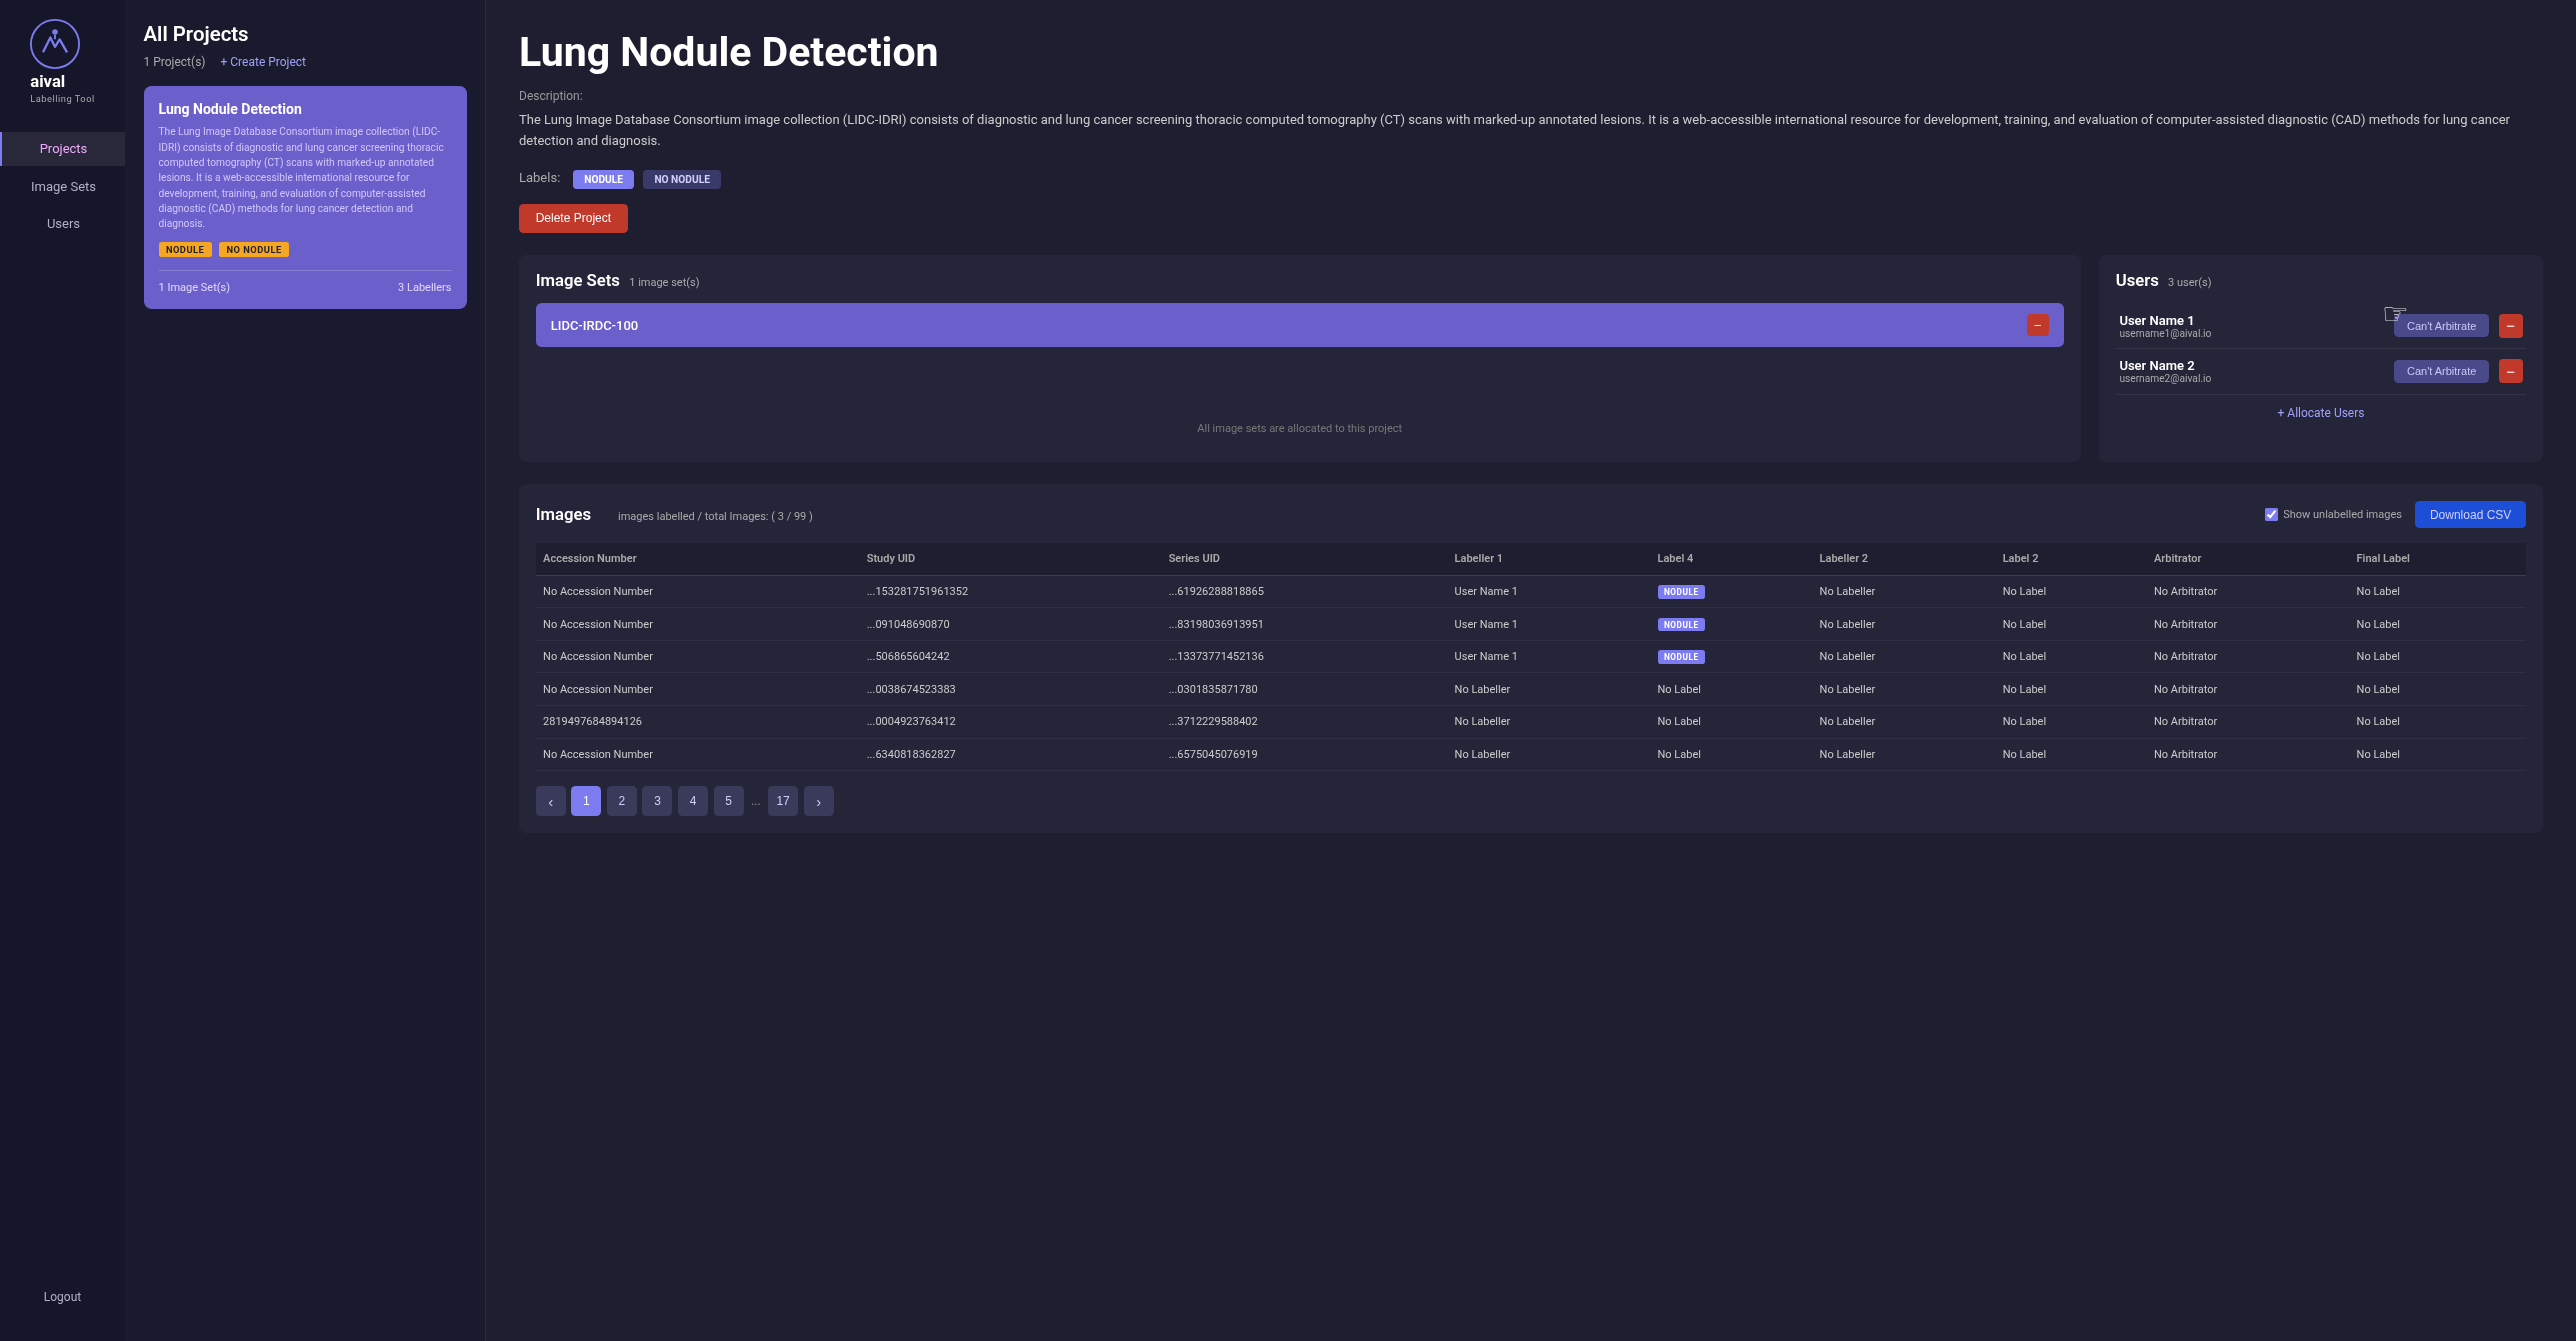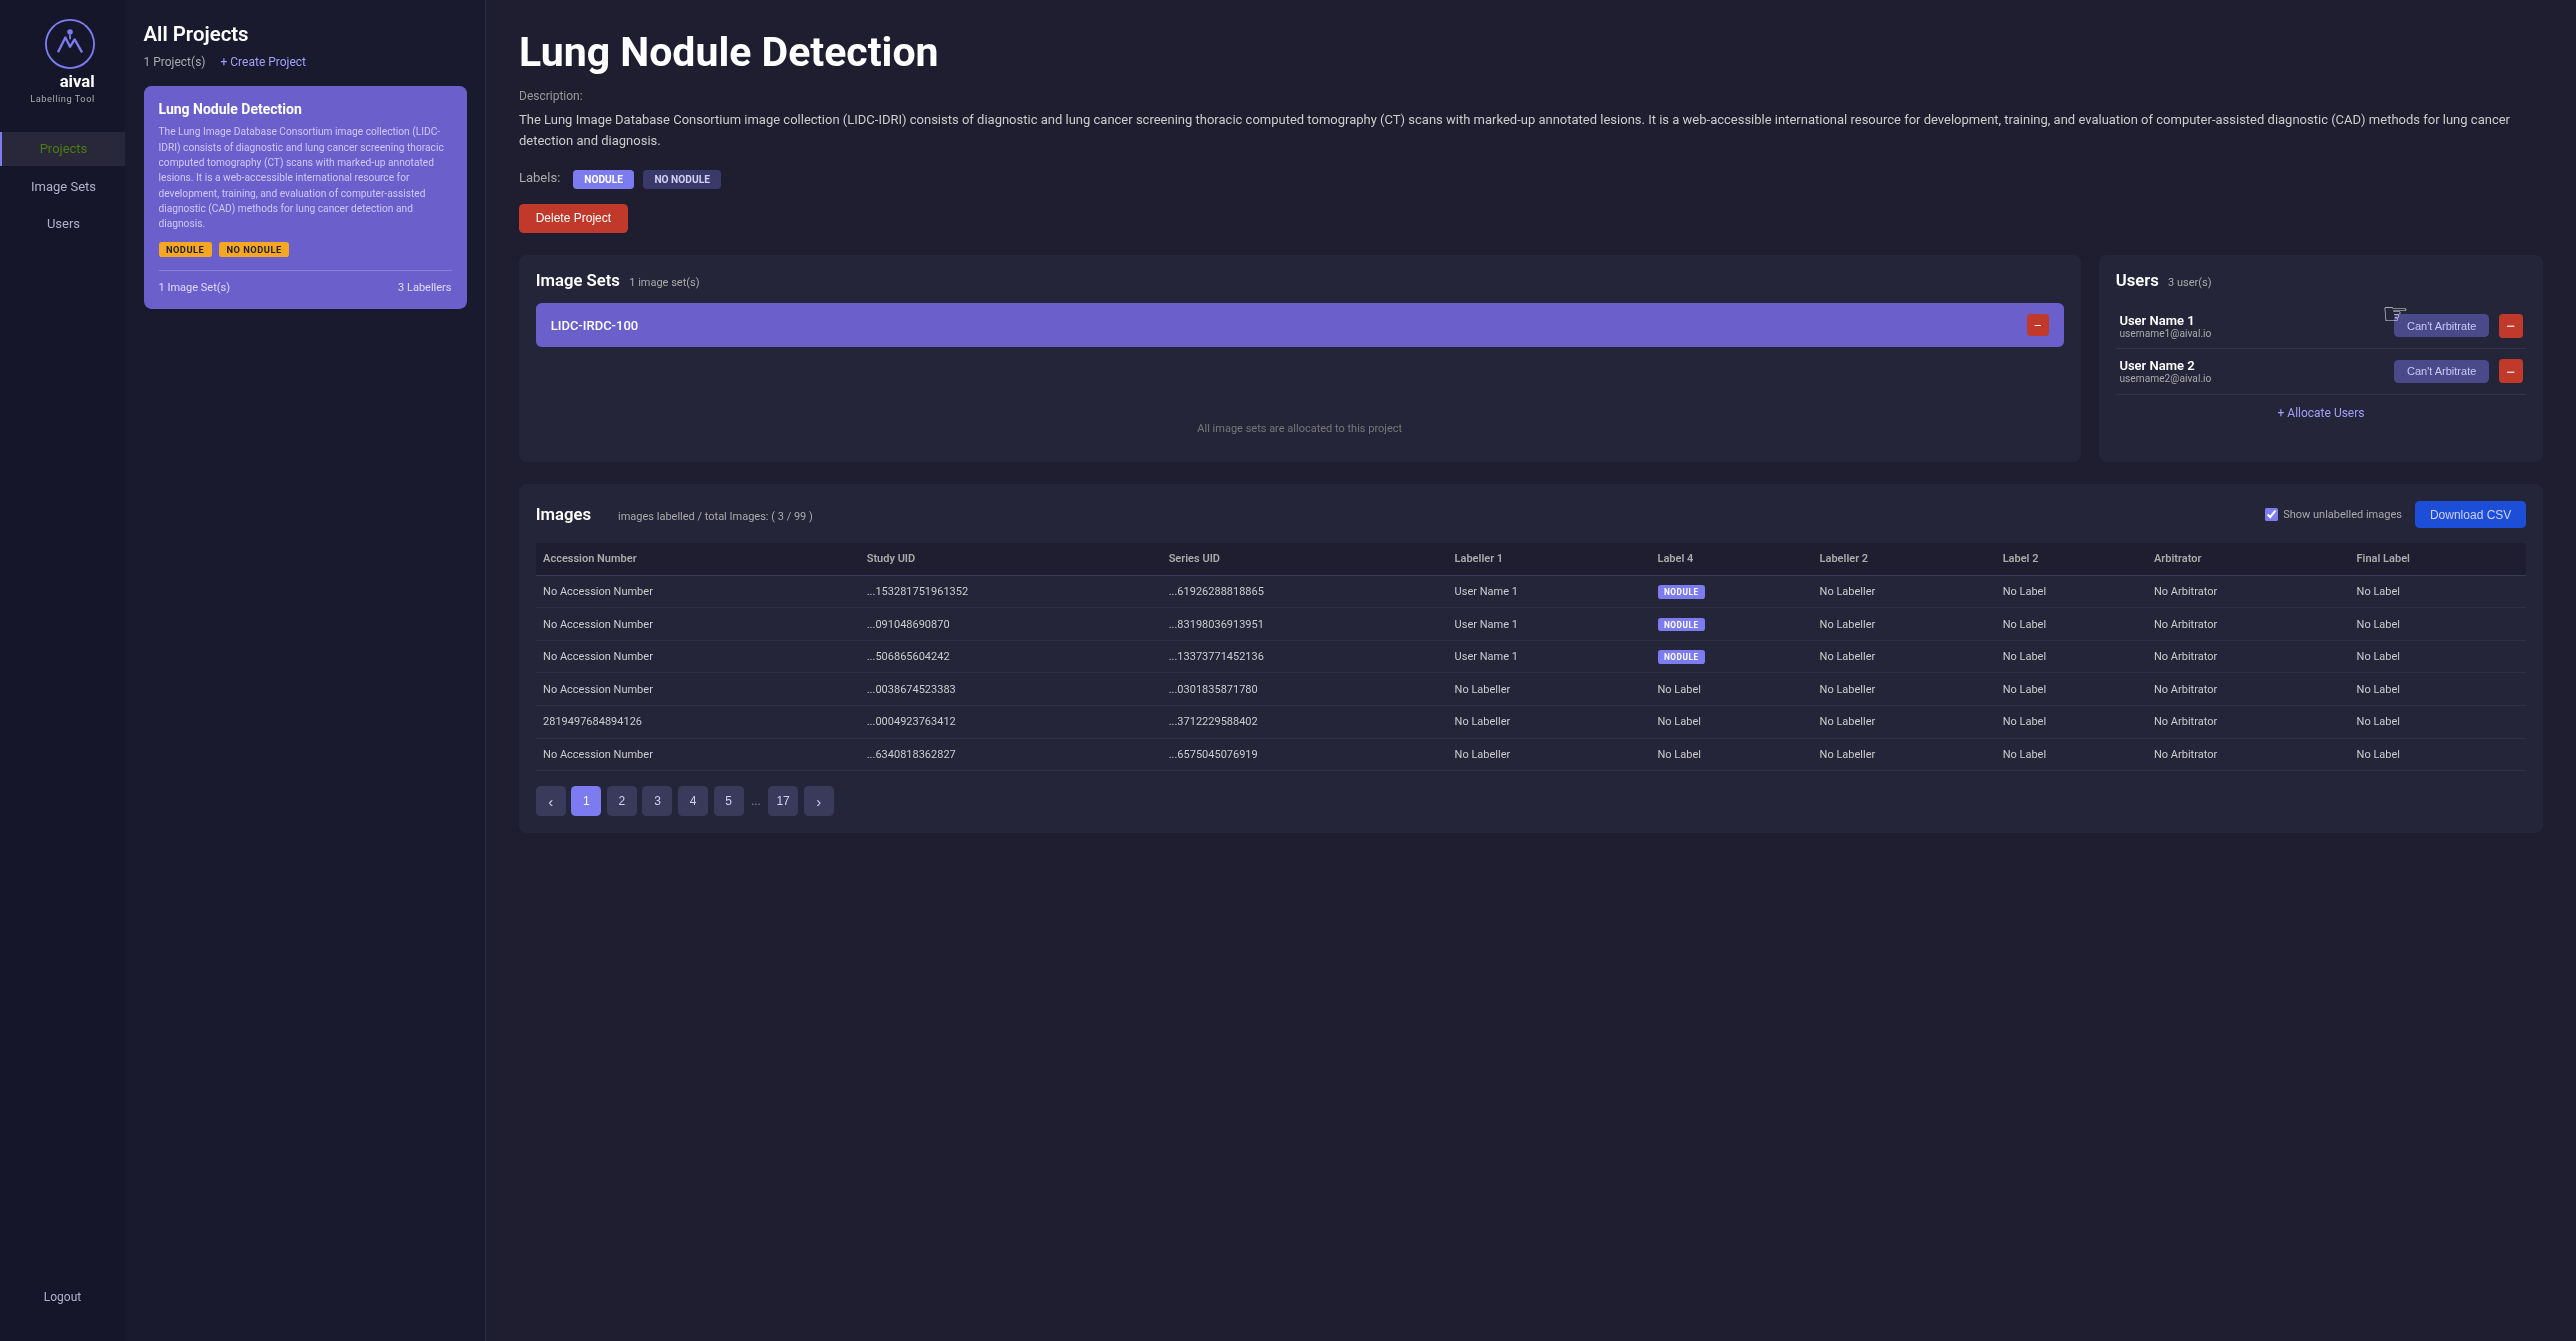--- a/index.html
+++ b/index.html
@@ -19,21 +19,21 @@
       background: #16162a;
       display: flex;
       flex-direction: column;
       align-items: center;
       padding: 18.5px 0;
       flex-shrink: 0;
     }
     #logo-area {
       display: flex;
       flex-direction: column;
-      align-items: flex-end;
+      align-items: flex-start;
       margin-bottom: 28px;
     }
     #logo-icon {
       width: 50px;
       height: 50px;
       margin-bottom: 3.7px;
     }
     .sidebar-nav {
       display: flex;
       flex-direction: column;
@@ -44,21 +44,21 @@
     .sidebar-item {
       width: 100%;
       padding: 9.3px 0;
       text-align: center;
       cursor: pointer;
       color: #b0b0c8;
       font-size: 13px;
       border-left: 2.8px solid transparent;
     }
     .sidebar-item.active {
-      color: #4d7c0f;
+      color: #f0abfc;
       background: rgba(255,255,255,0.08);
       border-left: 2.8px solid #7c7cf0;
       text-align: center;
     }
     #logout-area {
       margin-top: auto;
       padding: 18.5px 0;
     }
     #logout-btn {
       color: #b0b0c8;

